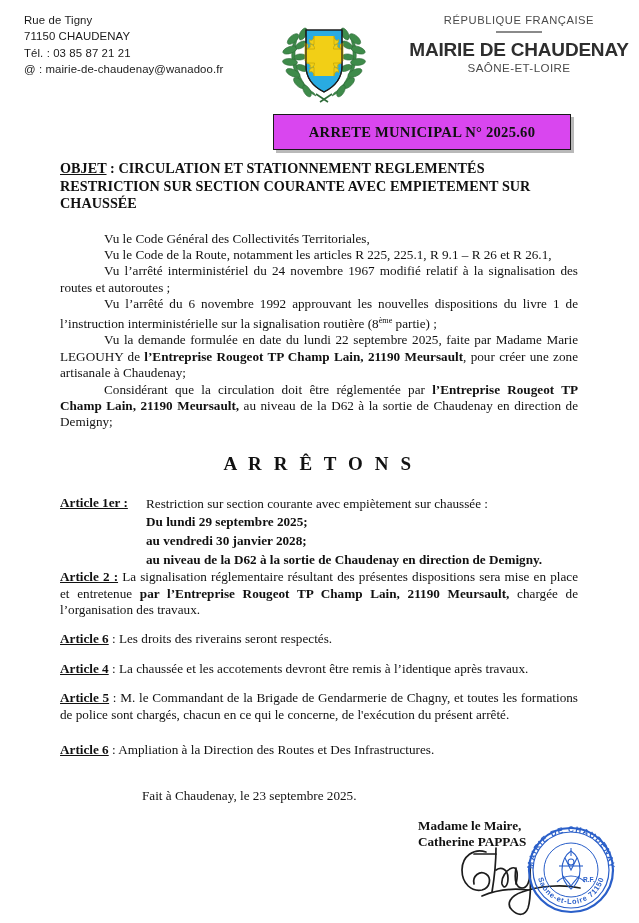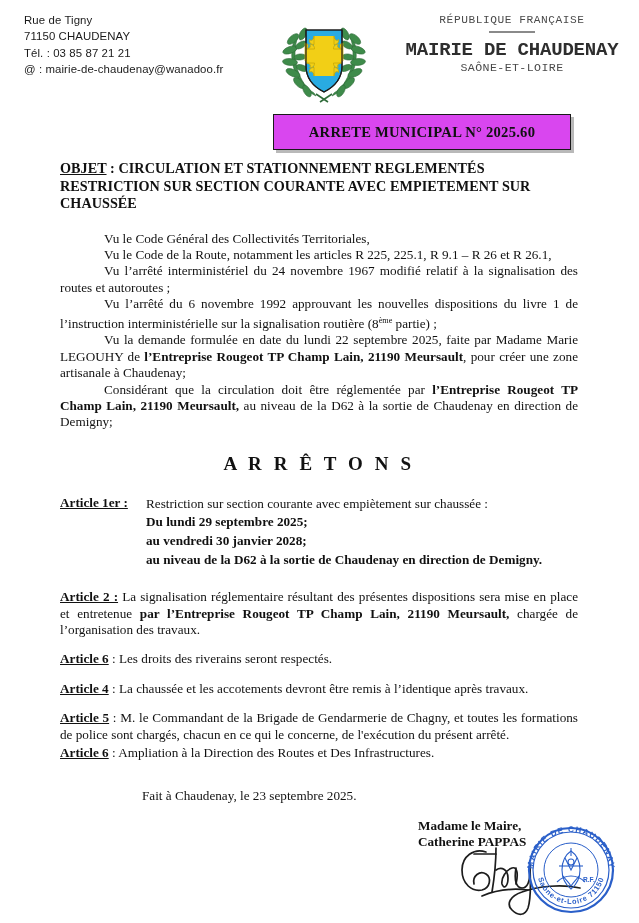--- a/index.html
+++ b/index.html
@@ -38,25 +38,25 @@
   .coat-of-arms {
     position: absolute;
     left: 276px;
     top: 8px;
     width: 96px;
     height: 96px;
   }
 
   .rf-block {
     position: absolute;
-    right: 12px;
+    right: 5px;
     top: 14px;
     width: 230px;
     text-align: center;
-    font-family: Liberation Mono, monospace;
+    font-family: Liberation Sans, sans-serif;
     color: #3a3a3a;
   }
   .rf-title {
     font-size: 11.2px;
     letter-spacing: 0.55px;
     color: #4a4a4a;
   }
   .rf-rule {
     width: 46px;
     height: 2px;
@@ -130,21 +130,20 @@
   .arretons {
     text-align: center;
     font-weight: bold;
     font-size: 19px;
     letter-spacing: 3.6px;
     margin: 22px 0 20px 0;
   }
 
   .art1-wrap {
     position: relative;
-    margin-bottom: 20px;
   }
   .art1-label {
     position: absolute;
     left: 0;
     top: 0;
     font-weight: bold;
     font-size: 13.2px;
     text-decoration: underline;
     white-space: nowrap;
   }
@@ -155,21 +154,21 @@
   }
   .art1-first { font-weight: normal; }
   .art1-bold { font-weight: bold; }
 
   .article {
     font-size: 13.2px;
     line-height: 16.4px;
     text-align: justify;
     margin: 0 0 13px 0;
   }
-  .article.tight { margin-bottom: 2px; }
+  .article.tight { margin-bottom: 19px; }
   .art-label {
     font-weight: bold;
     text-decoration: underline;
   }
   .article b { font-weight: bold; }
 
   
   .fait {
     position: absolute;
     left: 142px;

